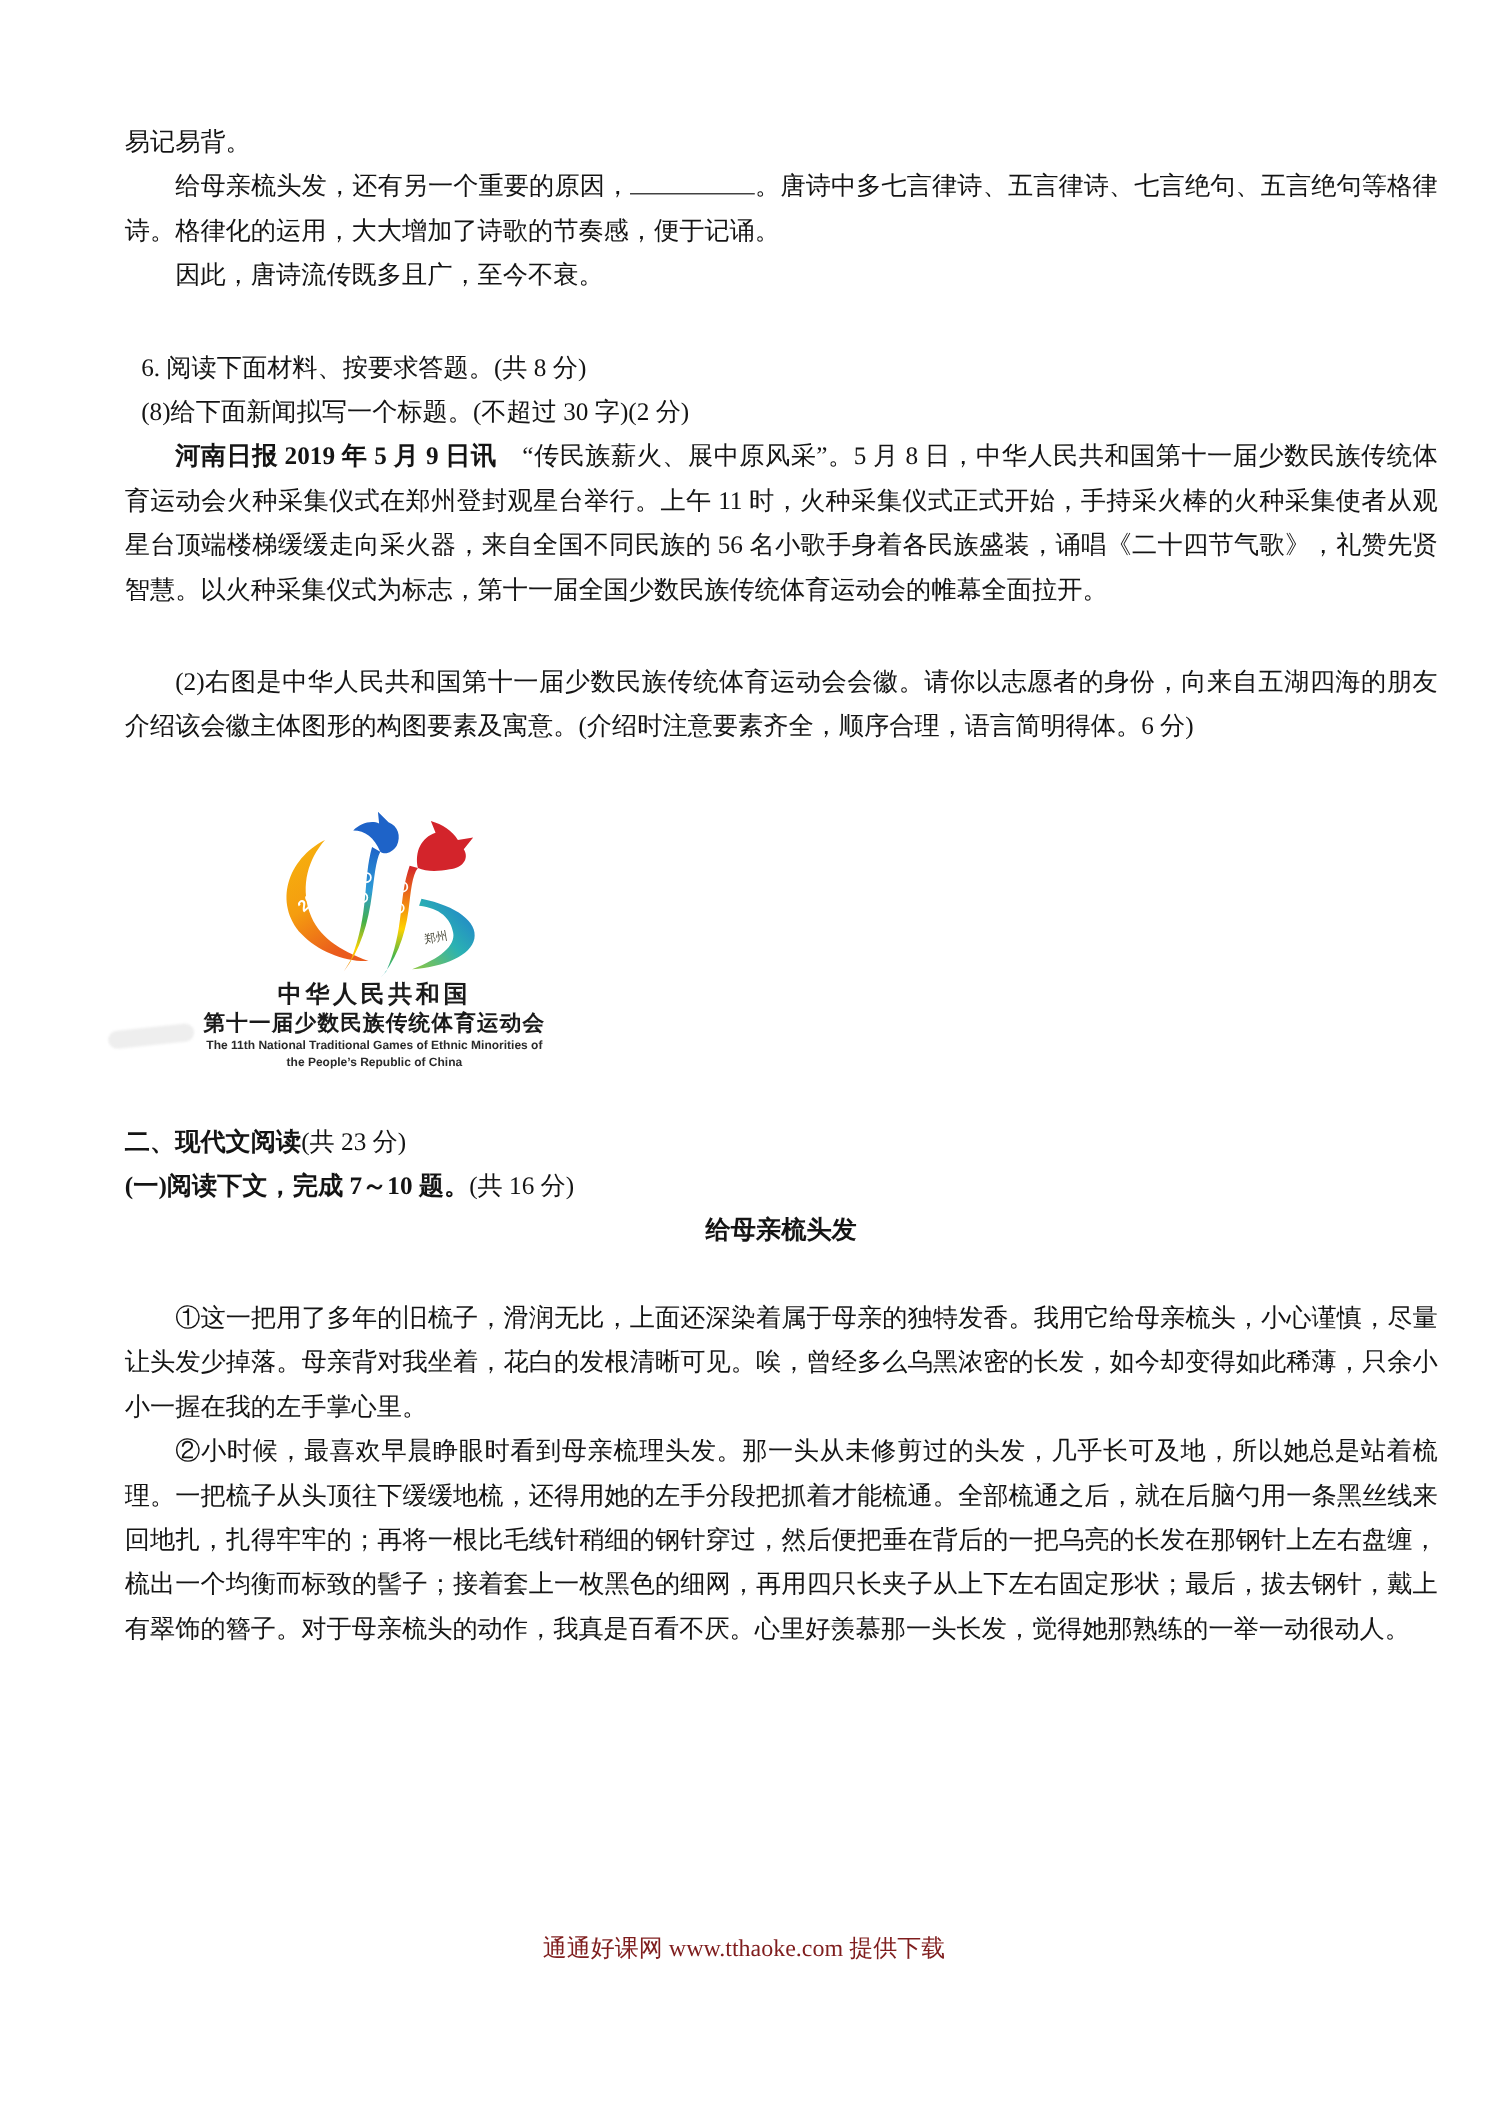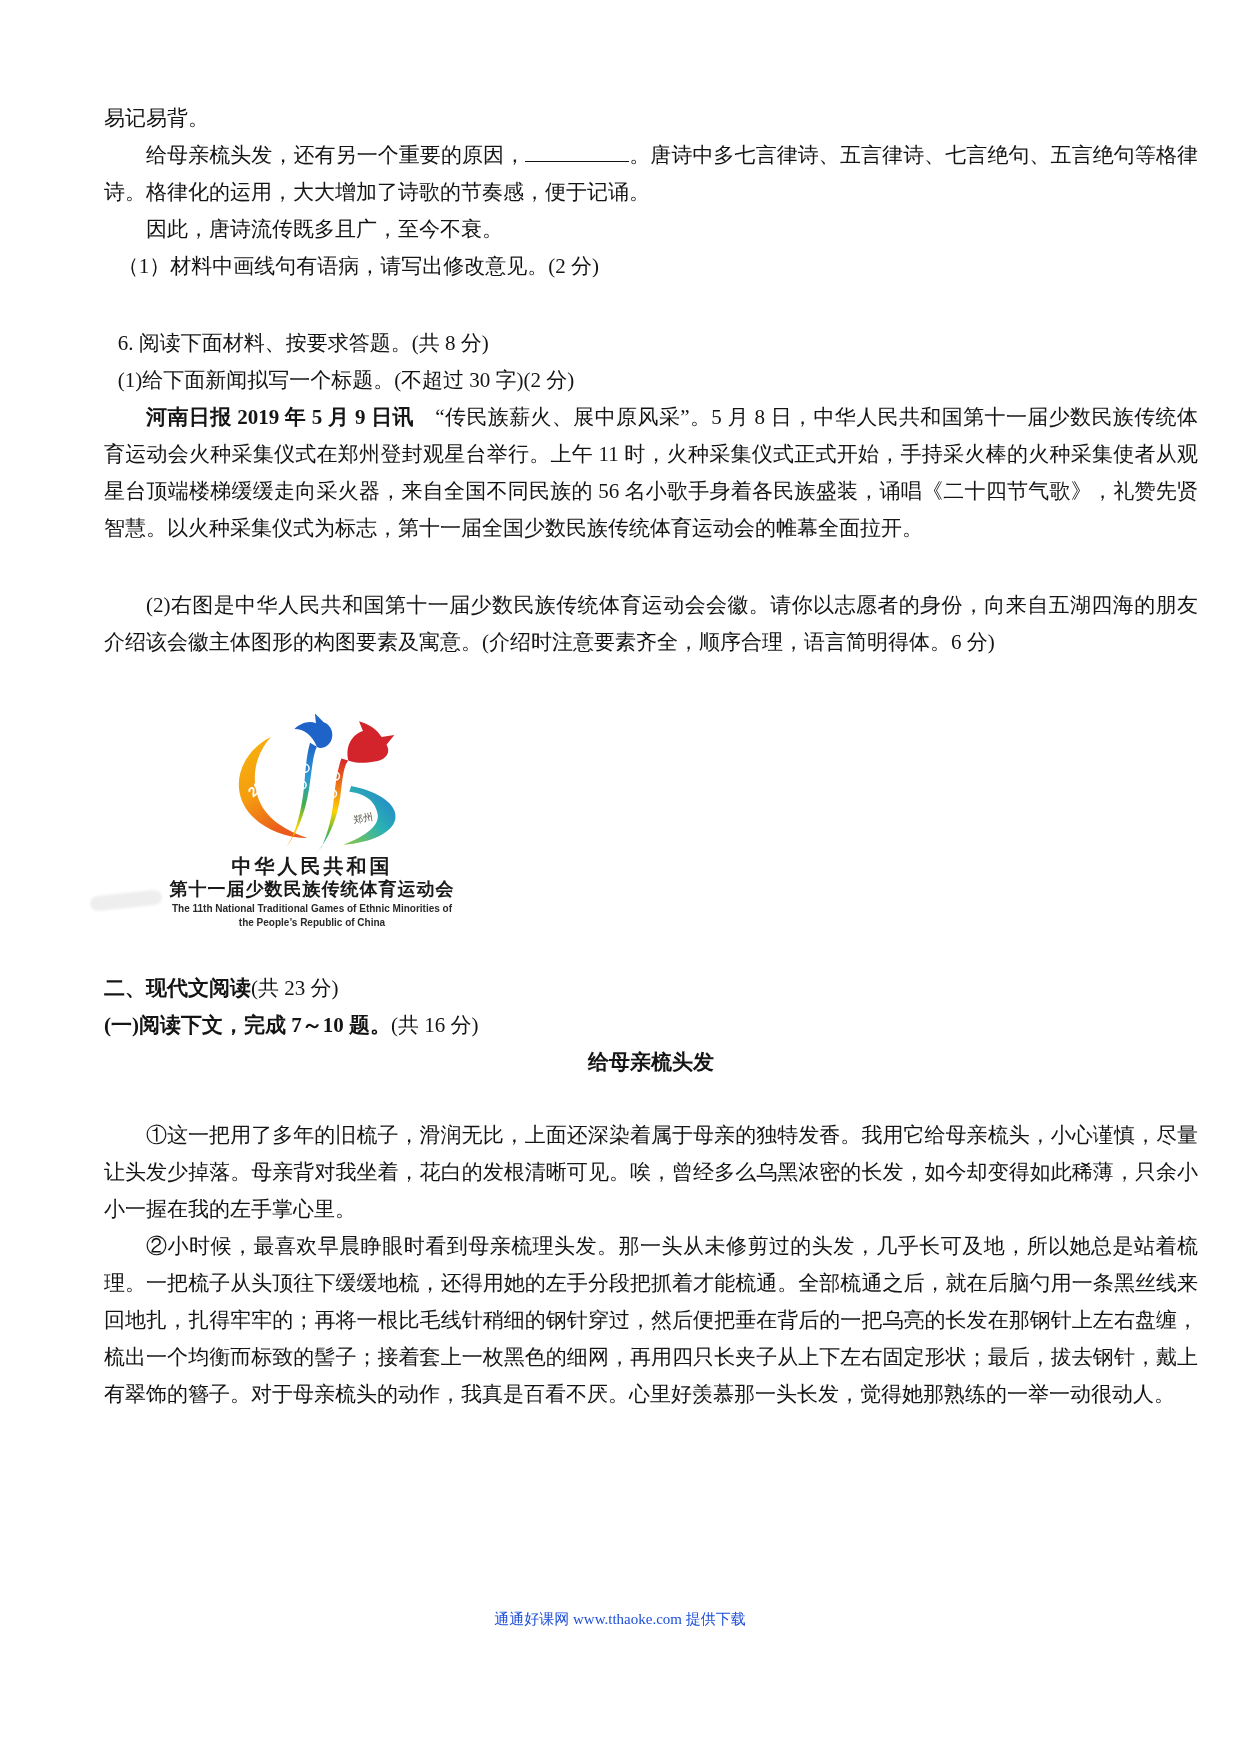--- a/index.html
+++ b/index.html
@@ -36,40 +36,39 @@
   .emblem .cn1 { font-size:20px; font-weight:bold; letter-spacing:3px; line-height:22px; color:#1a1a1a; }
   .emblem .cn2 { font-size:18px; font-weight:bold; letter-spacing:1px; line-height:25px; color:#1a1a1a; }
   .emblem .en  { font-size:10px; font-weight:bold; line-height:14px; color:#2a2a2a; }
   .emblem .wm {
     position:absolute; left:-52px; bottom:22px; width:72px; height:15px;
     background:rgba(120,120,120,0.13); border-radius:8px; transform:rotate(-6deg);
     filter:blur(1px);
   }
   .footer {
     position:absolute; left:0; right:0; top:1610px;
-    text-align:center; font-size:15px; color:#1d4ed8;
+    text-align:center; font-size:20px; color:#7f1d1d;
   }
 </style>
 </head>
 <body>
 
 <div class="page">
 
   <p>易记易背。</p>
 
   <p class="indent"><span>给母亲梳头发，还有另一个重要的原因，</span><span class="blank"></span><span>。唐诗中多七言律诗、五言律诗、七言绝句、五言绝句等格律诗。格律化的运用，大大增加了诗歌的节奏感，便于记诵。</span></p>
 
   <p class="indent">因此，唐诗流传既多且广，至今不衰。</p>
 
-  <p class="qnum">（1）材料中画线句有语病，请写出修改意见。(2 分)</p>
 
 
   <p class="qnum gap-md">6. 阅读下面材料、按要求答题。(共 8 分)</p>
 
-  <p class="qnum">(1)给下面新闻拟写一个标题。(不超过 30 字)(2 分)</p>
+  <p class="qnum">(8)给下面新闻拟写一个标题。(不超过 30 字)(2 分)</p>
 
   <p class="indent"><span class="b">河南日报 2019 年 5 月 9 日讯</span><span>　“传民族薪火、展中原风采”。5 月 8 日，中华人民共和国第十一届少数民族传统体育运动会火种采集仪式在郑州登封观星台举行。上午 11 时，火种采集仪式正式开始，手持采火棒的火种采集使者从观星台顶端楼梯缓缓走向采火器，来自全国不同民族的 56 名小歌手身着各民族盛装，诵唱《二十四节气歌》，礼赞先贤智慧。以火种采集仪式为标志，第十一届全国少数民族传统体育运动会的帷幕全面拉开。</span></p>
 
   <p class="indent gap-md">(2)右图是中华人民共和国第十一届少数民族传统体育运动会会徽。请你以志愿者的身份，向来自五湖四海的朋友介绍该会徽主体图形的构图要素及寓意。(介绍时注意要素齐全，顺序合理，语言简明得体。6 分)</p>
 
   <div class="emblem">
     <svg width="196" height="148" viewBox="0 0 200 150">
       <defs>
         <linearGradient id="gLeft" x1="0" y1="0" x2="0.45" y2="1">
           <stop offset="0" stop-color="#f6b40e"></stop>

